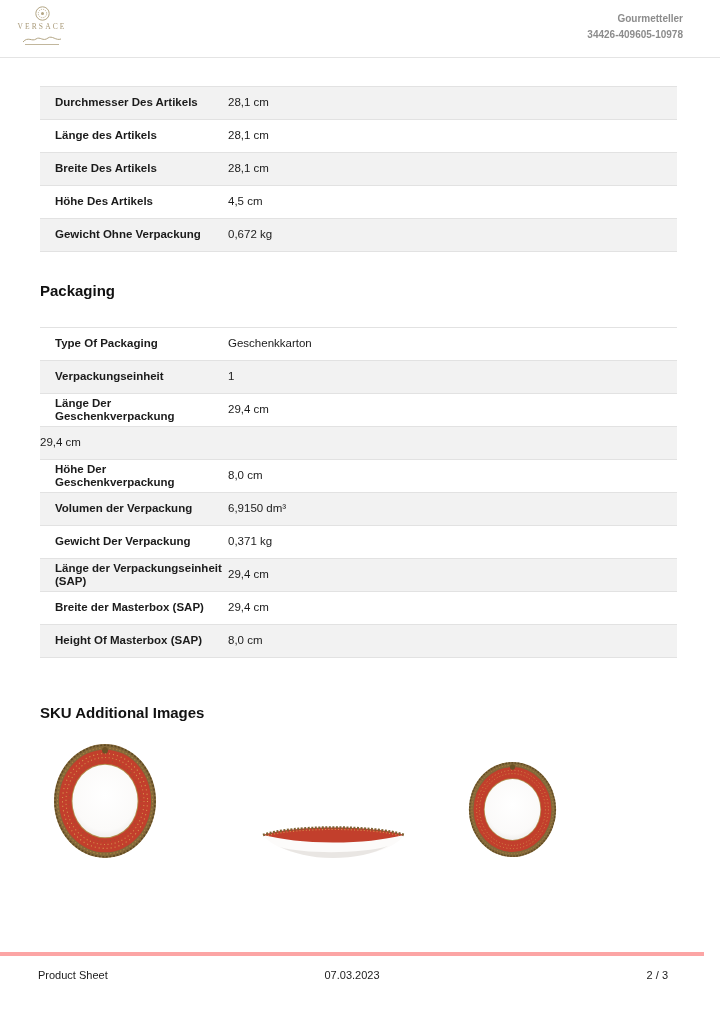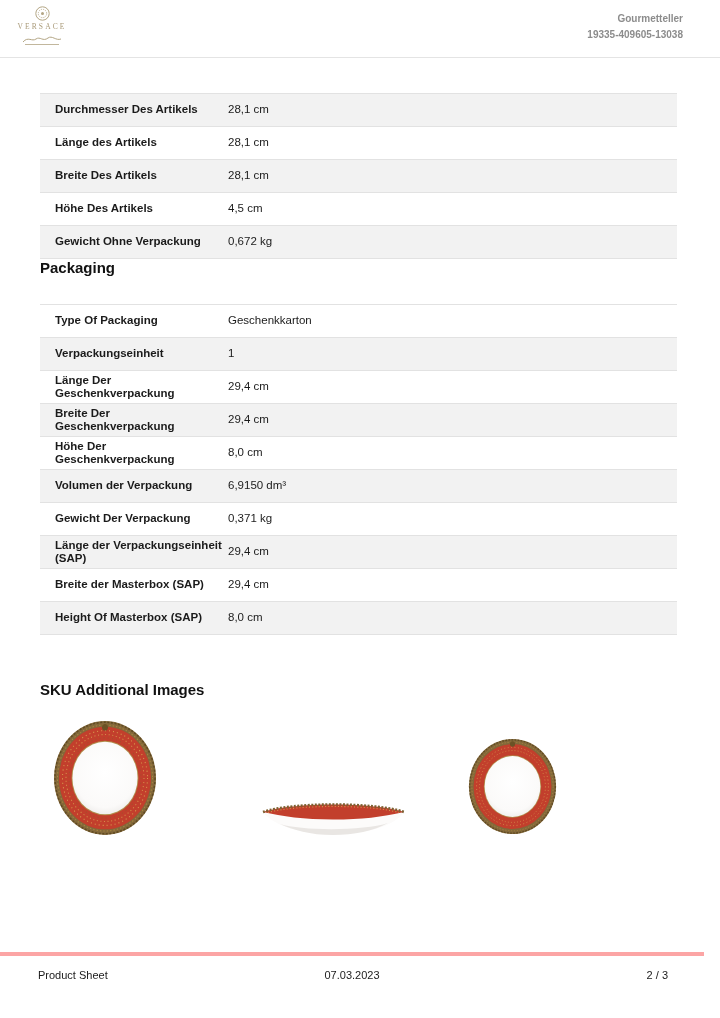--- a/index.html
+++ b/index.html
@@ -33,37 +33,37 @@
   .header-meta {
     position:absolute; right:37px; top:11px;
     text-align:right; color:#8c8c8c;
     font-weight:bold; font-size:10px; line-height:16px;
   }
 
   
   .content { position:absolute; left:40px; right:43px; top:58px; }
 
   .spec-table { border-top:1px solid #e2e2e2; }
-  .table-article { margin-top:35px; }
+  .table-article { margin-top:28px; }
   .spec-row {
     display:flex; align-items:center;
     min-height:32px;
     border-bottom:1px solid #e2e2e2;
     font-size:11.5px; line-height:13.5px;
   }
   .spec-row .label {
     width:188px; padding-left:15px; box-sizing:border-box;
     font-weight:bold; flex-shrink:0;
   }
   .spec-row .value { flex:1; }
   .table-article .spec-row:nth-child(odd)  { background:#f2f2f2; }
   .table-packaging .spec-row:nth-child(even){ background:#f2f2f2; }
 
   .section-title { font-size:15px; font-weight:bold; color:#111; }
-  .packaging-title { }
+  .packaging-title { margin-top:30px; }
   .table-packaging { margin-top:28px; }
   .sku-title { margin-top:46px; }
 
   
   .images-row { position:relative; height:155px; margin-top:20px; }
   .img-wrap { position:absolute; }
   .img-plate-large { left:13px;  top:2px; }
   .img-plate-side  { left:222px; top:80px; }
   .img-plate-small { left:428px; top:20px; }
 
@@ -93,21 +93,21 @@
       <circle cx="7.5" cy="7.5" r="1.5" fill="#b3a584"></circle>
     </svg>
     <div class="logo-brand">VERSACE</div>
     <svg class="logo-flourish" width="44" height="14" viewBox="0 0 44 14">
       <path d="M3,9 C8,3 12,9 16,6 C20,3 23,9 28,5 C32,2 36,8 41,6" stroke="#b3a584" fill="none" stroke-width="1"></path>
       <line x1="5" y1="11.5" x2="39" y2="11.5" stroke="#b3a584" stroke-width="0.8"></line>
     </svg>
   </div>
   <div class="header-meta">
     <div>Gourmetteller</div>
-    <div>19335-409605-13038</div>
+    <div>34426-409605-10978</div>
   </div>
 </div>
 
 <div class="content">
 
   <div class="spec-table table-article">
     <div class="spec-row">
       <div class="label">Durchmesser Des Artikels</div>
       <div class="value">28,1 cm</div>
     </div>
@@ -138,21 +138,20 @@
     </div>
     <div class="spec-row">
       <div class="label">Verpackungseinheit</div>
       <div class="value">1</div>
     </div>
     <div class="spec-row">
       <div class="label">Länge Der Geschenkverpackung</div>
       <div class="value">29,4 cm</div>
     </div>
     <div class="spec-row">
-      <div class="label">Breite Der Geschenkverpackung</div>
       <div class="value">29,4 cm</div>
     </div>
     <div class="spec-row">
       <div class="label">Höhe Der Geschenkverpackung</div>
       <div class="value">8,0 cm</div>
     </div>
     <div class="spec-row">
       <div class="label">Volumen der Verpackung</div>
       <div class="value">6,9150 dm³</div>
     </div>

